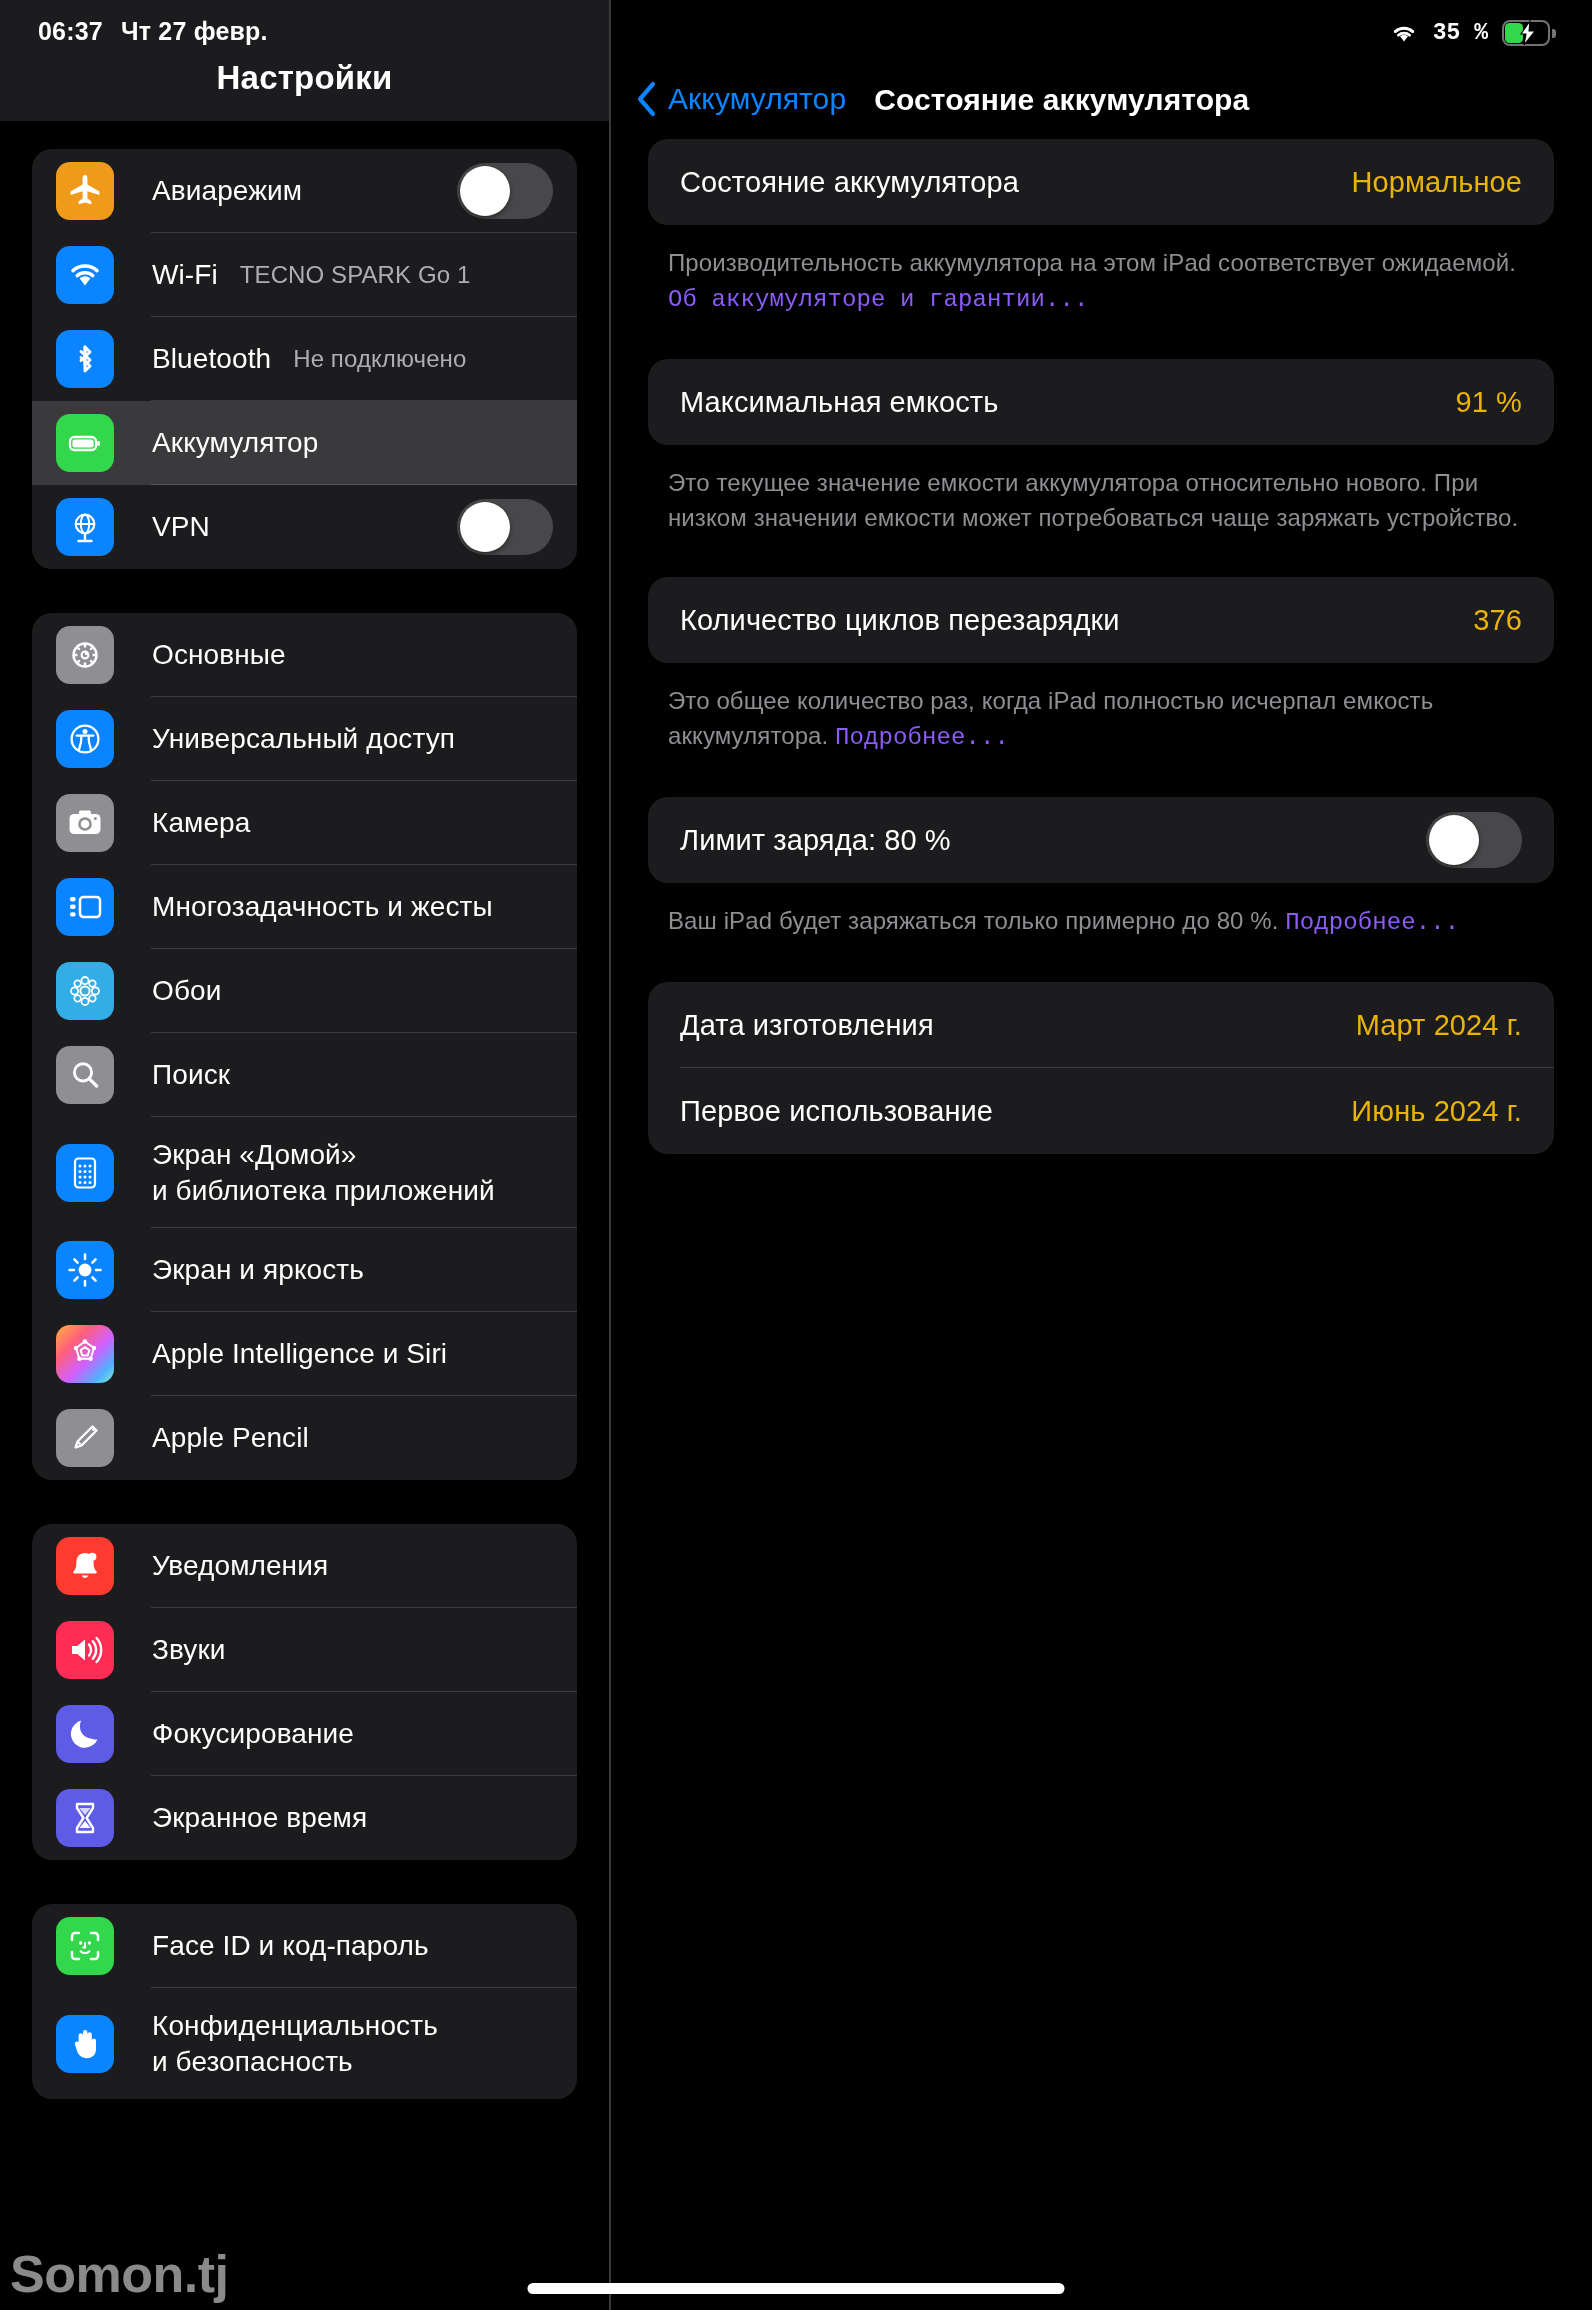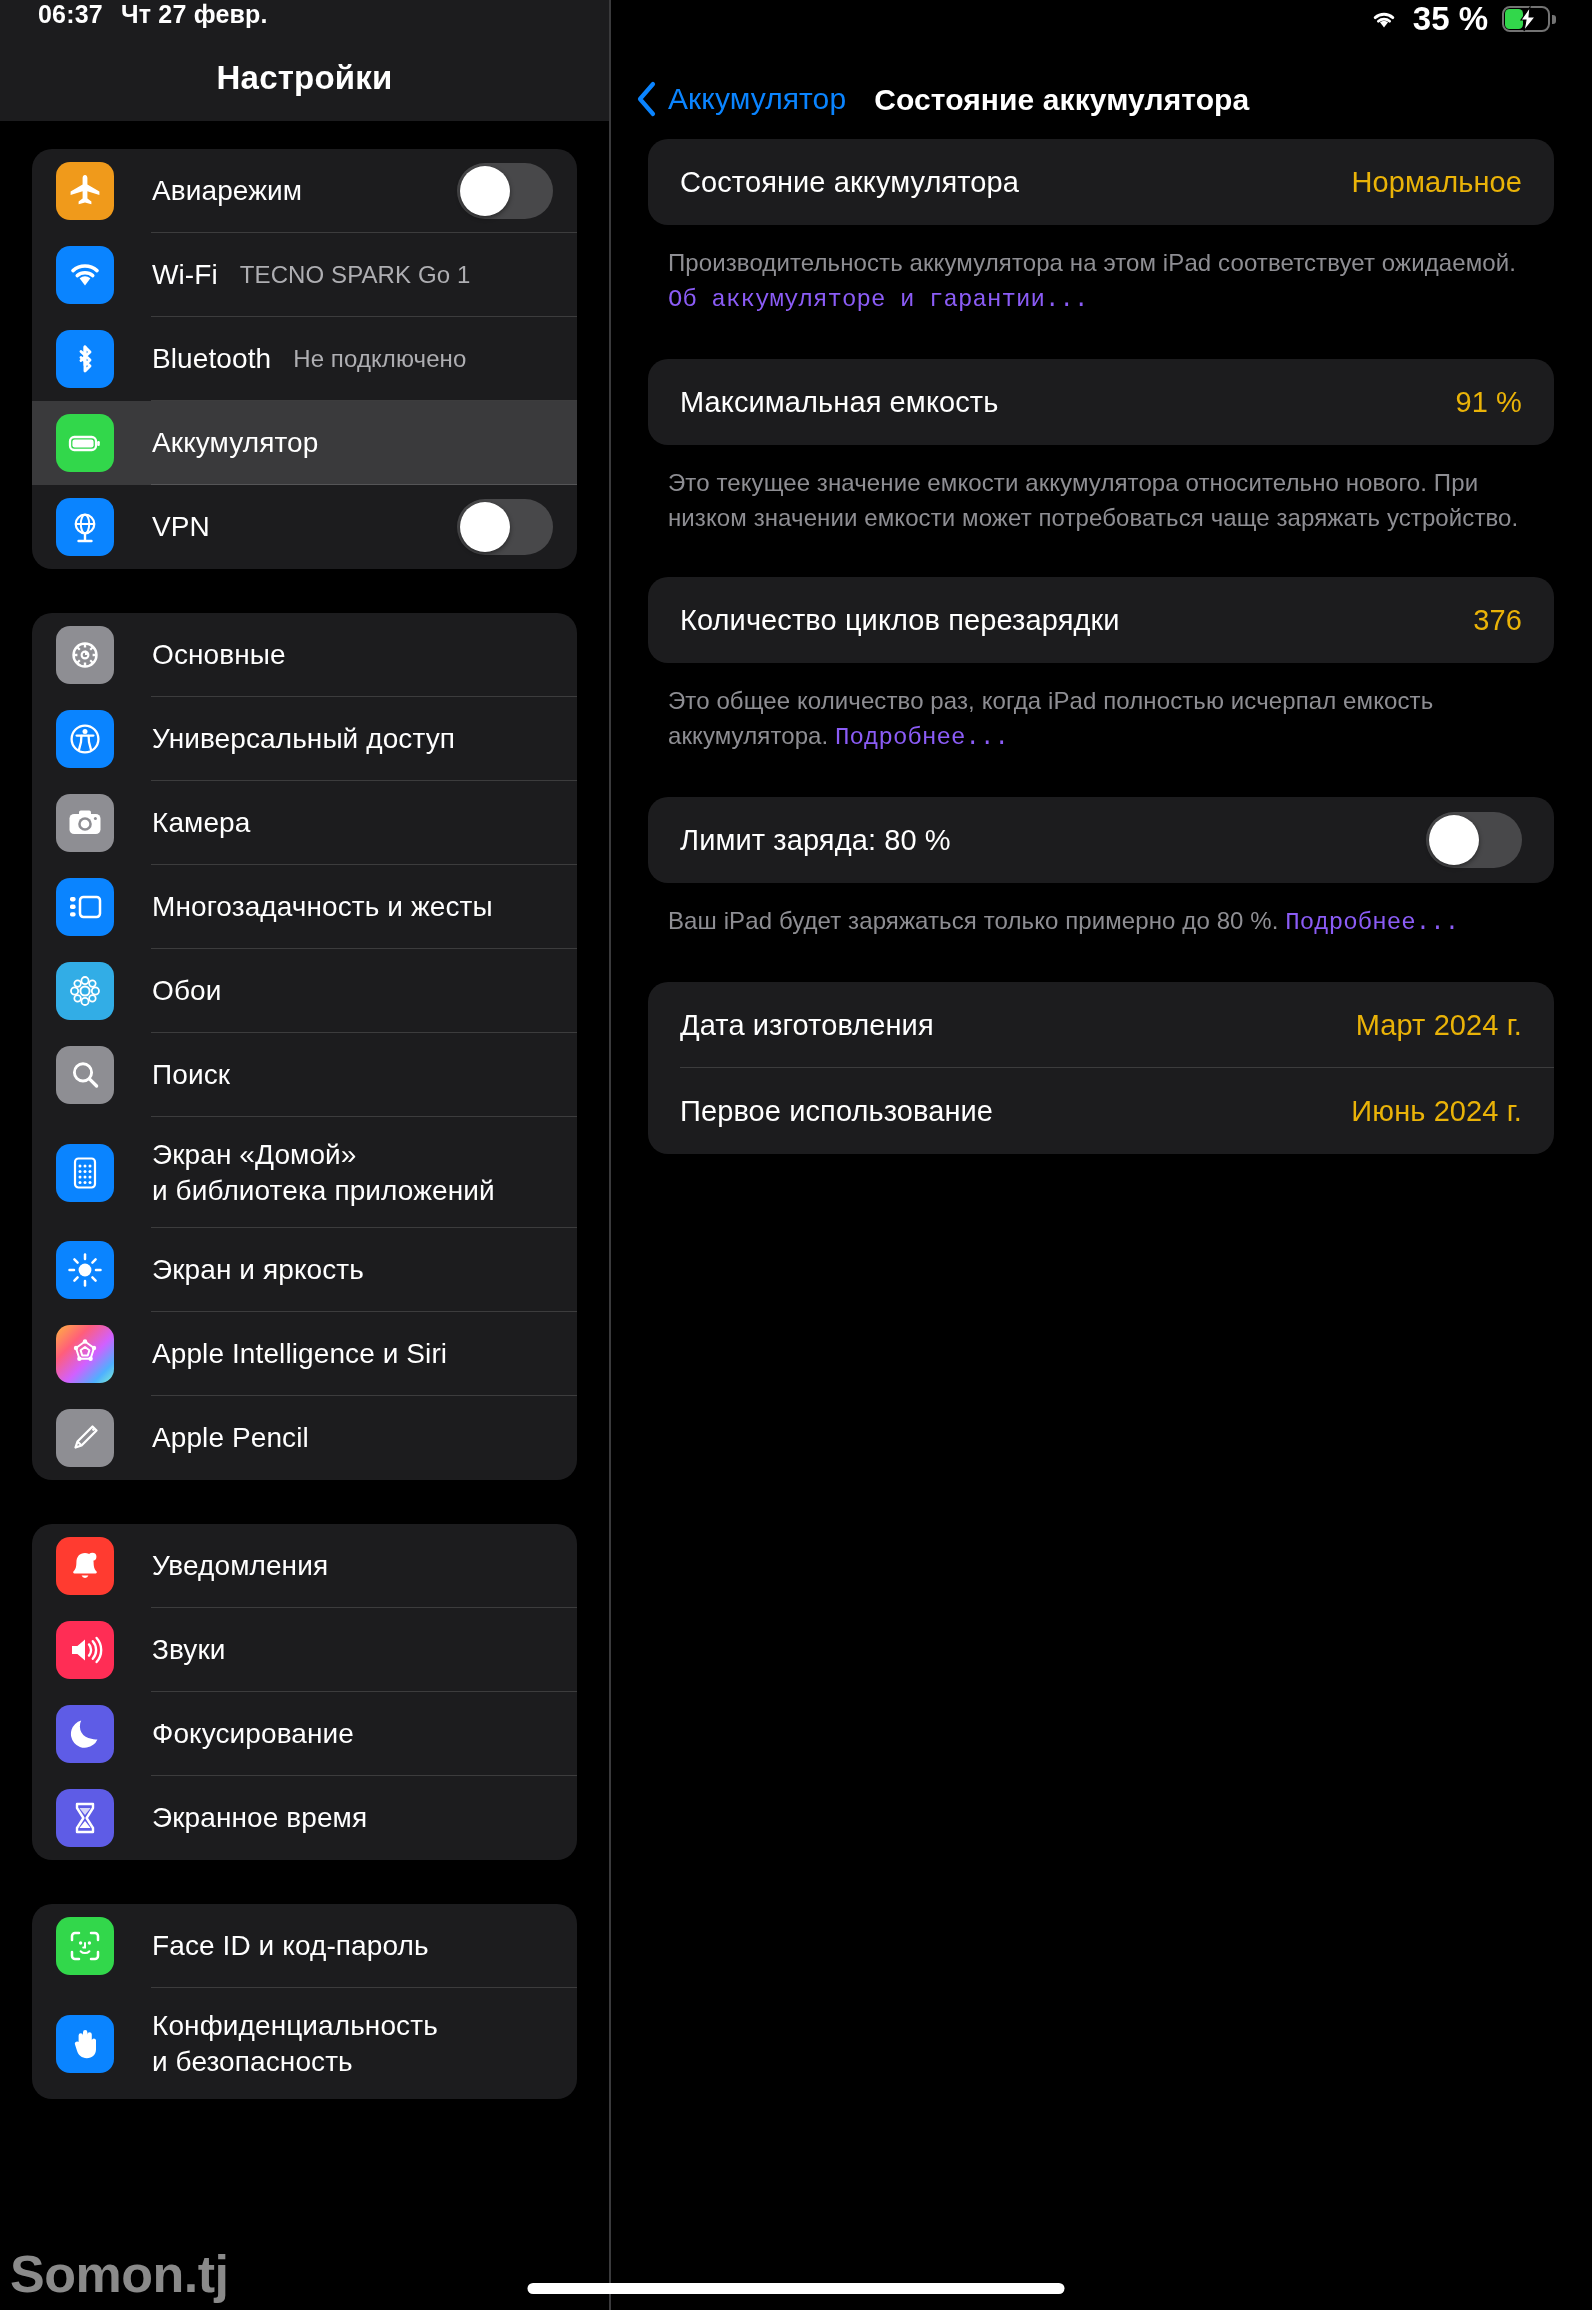--- a/index.html
+++ b/index.html
@@ -7,27 +7,27 @@
     width:1592px; height:2310px;
     background:#000; overflow:hidden;
     font-family:"Liberation Sans", sans-serif;
     -webkit-font-smoothing:antialiased;
   }
   #screen{ position:relative; width:1592px; height:2310px; background:#000; }
 
   
   #statusbar{
     position:absolute; left:0; top:0; width:1592px; height:46px;
-    display:flex; align-items:flex-start; z-index:30;
+    display:flex; align-items:flex-end; z-index:30;
   }
   .sb-left{ display:flex; align-items:baseline; gap:18px; padding-left:38px; }
   .sb-time{ font-size:25px; font-weight:700; color:#fff; letter-spacing:0.2px; }
   .sb-date{ font-size:25px; font-weight:700; color:#fff; letter-spacing:0.2px; }
   .sb-right{ margin-left:auto; display:flex; align-items:center; gap:14px; padding-right:36px; }
-  .sb-pct{ font-size:33px; font-weight:600; color:#fff; }
+  .sb-pct{ font-size:23px; font-weight:600; color:#fff;font-family:Liberation Mono, monospace; }
   .wifi-ic{ width:30px; height:24px; position:relative; display:block; }
   .batt{ position:relative; width:54px; height:26px; }
   .batt-body{
     position:absolute; left:0; top:0; width:48px; height:26px;
     border:2.5px solid rgba(255,255,255,.45); border-radius:8px;
   }
   .batt-cap{
     position:absolute; left:50px; top:9px; width:4px; height:9px;
     background:rgba(255,255,255,.45); border-radius:0 3px 3px 0;
   }

